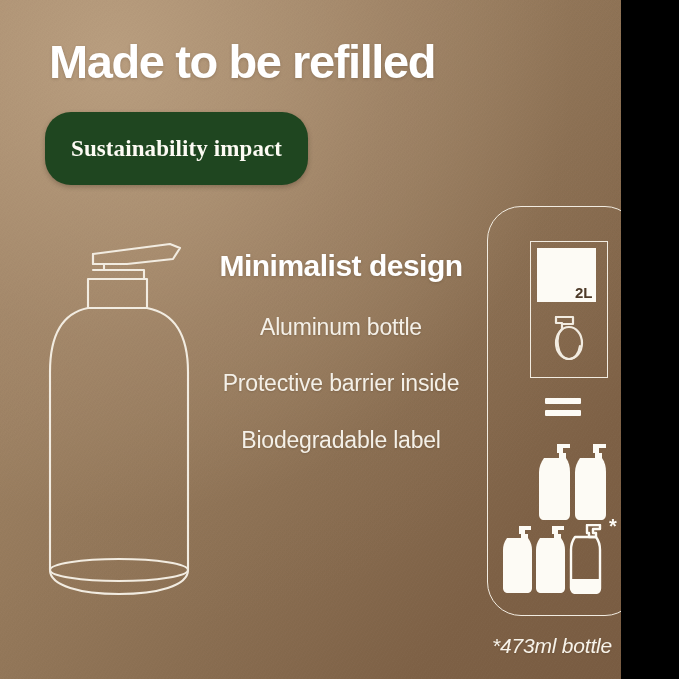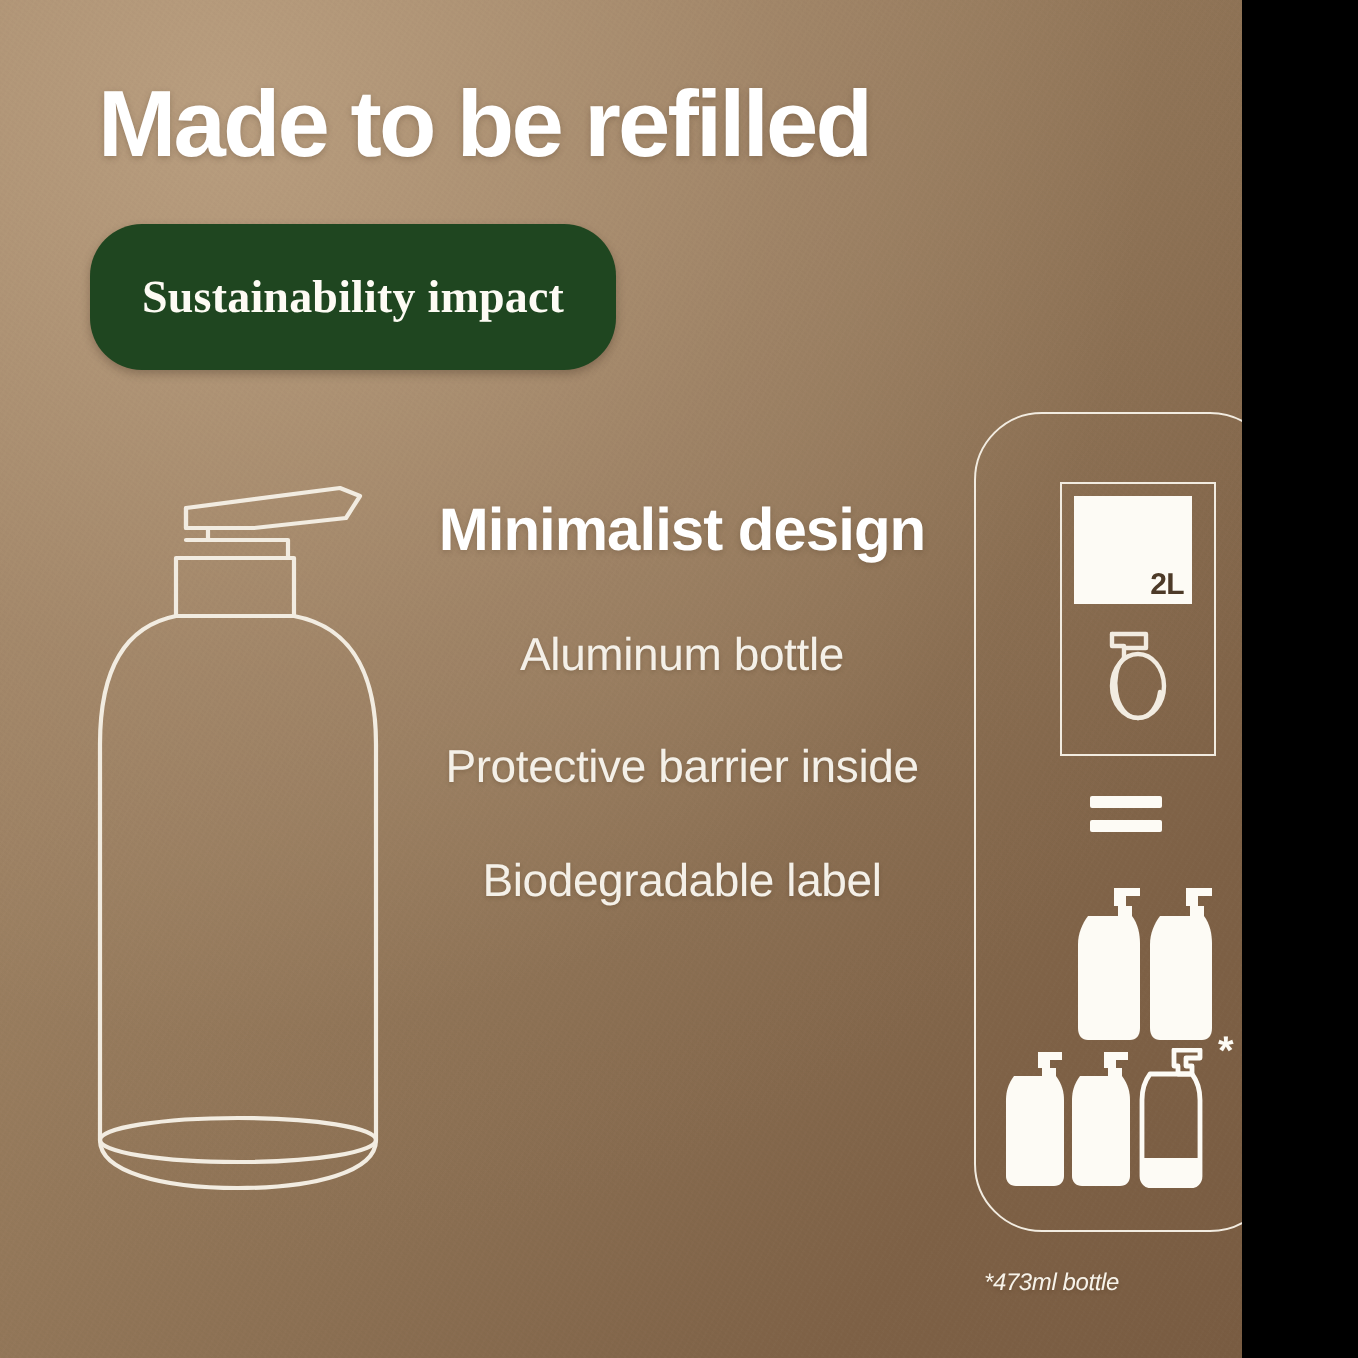--- a/index.html
+++ b/index.html
@@ -182,21 +182,21 @@
     font-size: 20px;
     line-height: 1;
     font-weight: bold;
   }
 
   #footnote {
     position: absolute;
     left: 492px;
     top: 634px;
     color: #f7f3ea;
-    font-size: 12px;
+    font-size: 21px;
     font-style: italic;
     letter-spacing: -0.2px;
     white-space: nowrap;
     text-shadow: 0 1px 2px rgba(60,40,22,0.2);
   }
 </style>
 </head>
 <body>
 
 <div id="canvas">

